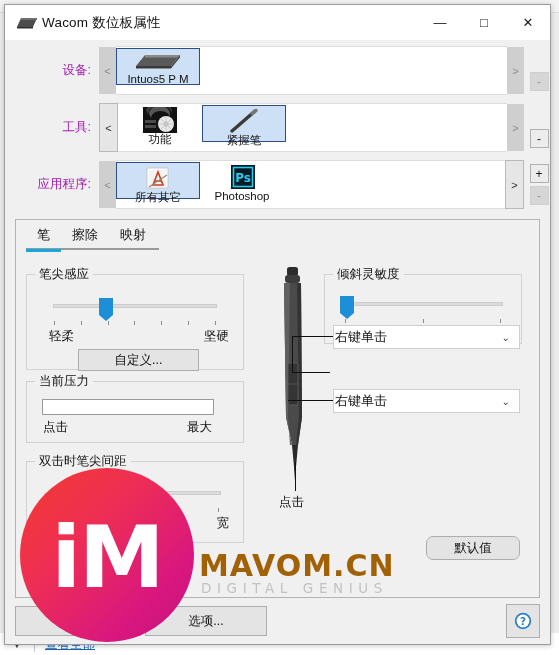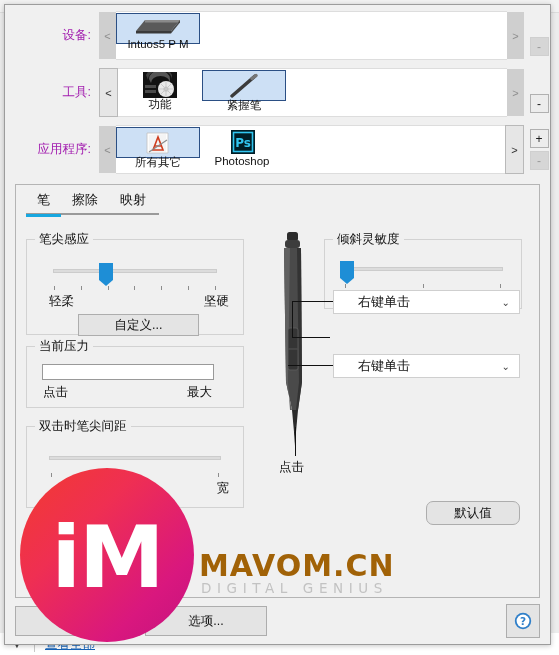--- a/index.html
+++ b/index.html
@@ -42,21 +42,21 @@
     width:17px;height:47px;background:#cfcfcf;border:none;
     display:flex;align-items:center;justify-content:center;
     font-size:11px;color:#8e8e8e;flex:0 0 auto;
   }
   .arrow-btn.enabled{background:#e6e6e6;border:1px solid #b9b9b9;color:#333;}
   .strip{
     flex:1 1 auto;height:47px;background:#fff;border:1px solid #ddd;border-left:none;border-right:none;
     display:flex;align-items:stretch;overflow:hidden;position:relative;
   }
   .tile{
-    width:84px;height:31px;margin:1px 0;display:flex;flex-direction:column;
+    width:84px;height:37px;margin:1px 0;display:flex;flex-direction:column;
     align-items:center;justify-content:flex-start;padding-top:2px;box-sizing:border-box;
     background:transparent;position:relative;
   }
   .tile.selected{background:#cde0f5;border:1px solid #2b4f84;}
   .tile-icon{height:27px;display:flex;align-items:center;justify-content:center;}
   .tile-label{font-size:11.5px;color:#111;line-height:13px;white-space:nowrap;}
   .plusminus{
     width:22px;display:flex;flex-direction:column;align-items:center;justify-content:center;
     gap:3px;margin-left:4px;flex:0 0 auto;
   }
@@ -106,21 +106,21 @@
   .btn{
     background:#e4e4e4;border:1px solid #adadad;font-size:12.5px;color:#111;
     display:flex;align-items:center;justify-content:center;box-sizing:border-box;
     font-family:"Liberation Sans","DejaVu Sans",sans-serif;
   }
   .progressbar{position:absolute;background:#fff;border:1px solid #999;box-sizing:border-box;}
 
   
   .combo{
     position:absolute;background:#fff;border:1px solid #cfcfcf;box-sizing:border-box;
-    display:flex;align-items:center;padding-left:24px;font-size:13px;color:#111;
+    display:flex;align-items:center;padding-left:1px;font-size:13px;color:#111;
   }
   .combo-arrow{margin-left:auto;margin-right:9px;color:#444;font-size:10px;}
 
   
   #pen-art{position:absolute;}
   .leader{position:absolute;background:#111;}
   .leader-label{position:absolute;font-size:12.5px;color:#111;}
 
   #default-btn{position:absolute;}
   
@@ -157,20 +157,41 @@
     <div id="bg-link-row">
       <span id="bg-chevron">▼</span>
       <span id="bg-divider"></span>
       <span id="bg-link">查看全部</span>
     </div>
   </div>
 </div>
 
 <div id="window">
 
+  <div id="titlebar">
+    <span id="title-icon">
+      <svg width="22" height="14" viewBox="0 0 22 14">
+        <polygon points="5,2 21,2 17,11 1,11" fill="#4c4c4c"></polygon>
+        <polygon points="5,2 21,2 21,4 5,4" fill="#6f6f6f"></polygon>
+        <polygon points="1,11 17,11 17,12.5 1,12.5" fill="#2e2e2e"></polygon>
+      </svg>
+    </span>
+    <span id="title-text">Wacom 数位板属性</span>
+    <div id="caption-buttons">
+      <div class="cap-btn">
+        <span class="cap-glyph">—</span>
+      </div>
+      <div class="cap-btn">
+        <span class="cap-glyph">□</span>
+      </div>
+      <div class="cap-btn close-btn">
+        <span class="cap-glyph">✕</span>
+      </div>
+    </div>
+  </div>
 
   <div id="selectors">
 
     <div class="sel-row">
       <span class="sel-label">设备:</span>
       <span class="arrow-btn">&lt;</span>
       <div class="strip">
         <div class="tile selected">
           <span class="tile-icon">
             <svg width="52" height="22" viewBox="0 0 52 22">

